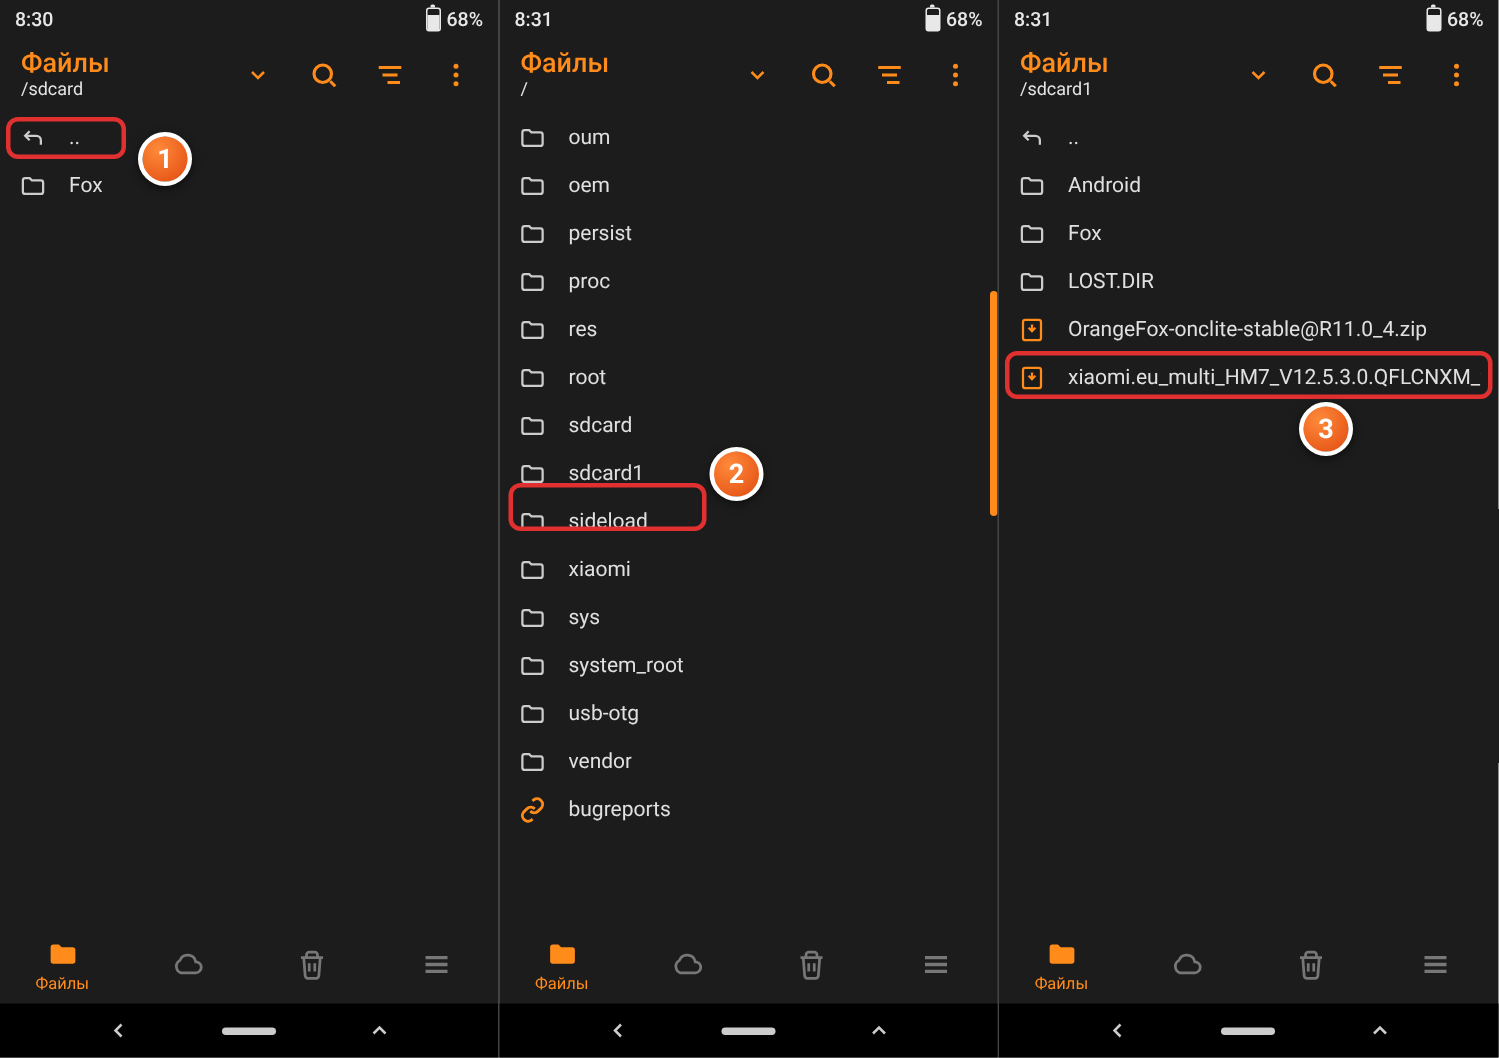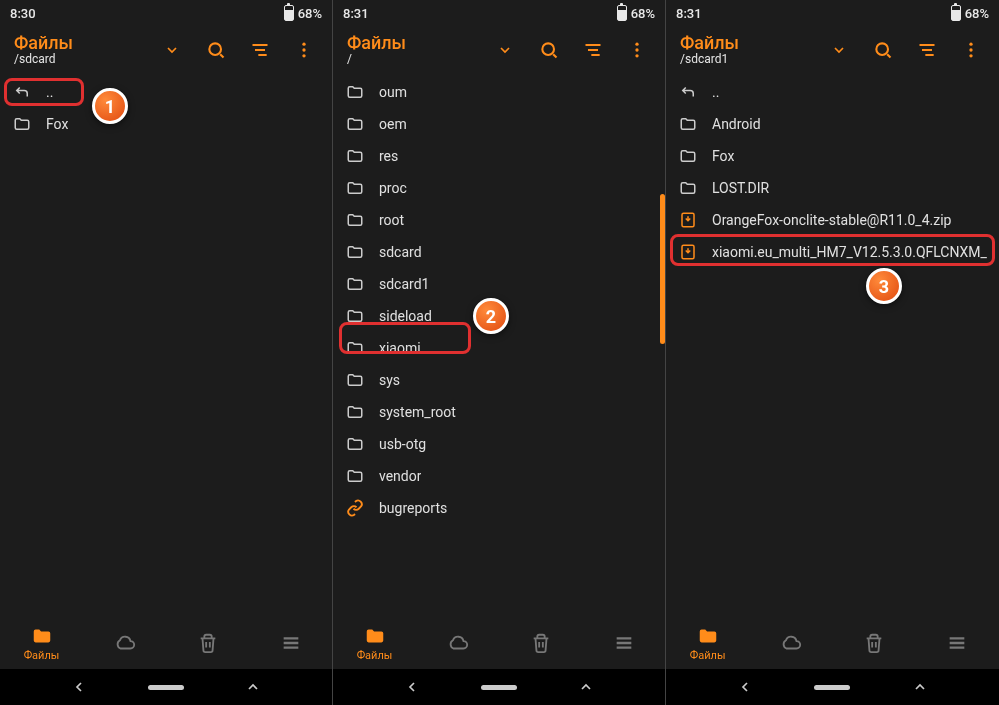--- a/index.html
+++ b/index.html
@@ -320,29 +320,37 @@
           </svg>
         </span>
         <span class="file-name">oem</span>
       </div>
       <div class="file-row">
         <span class="file-icon">
           <svg width="18" height="18" viewBox="0 0 24 24" fill="none" stroke="#ccc" stroke-width="2">
             <path d="M3 7a2 2 0 0 1 2-2h4l2 2h8a2 2 0 0 1 2 2v8a2 2 0 0 1-2 2H5a2 2 0 0 1-2-2V7z"></path>
           </svg>
         </span>
+        <span class="file-name">persist</span>
+      </div>
+      <div class="file-row">
+        <span class="file-icon">
+          <svg width="18" height="18" viewBox="0 0 24 24" fill="none" stroke="#ccc" stroke-width="2">
+            <path d="M3 7a2 2 0 0 1 2-2h4l2 2h8a2 2 0 0 1 2 2v8a2 2 0 0 1-2 2H5a2 2 0 0 1-2-2V7z"></path>
+          </svg>
+        </span>
+        <span class="file-name">proc</span>
+      </div>
+      <div class="file-row">
+        <span class="file-icon">
+          <svg width="18" height="18" viewBox="0 0 24 24" fill="none" stroke="#ccc" stroke-width="2">
+            <path d="M3 7a2 2 0 0 1 2-2h4l2 2h8a2 2 0 0 1 2 2v8a2 2 0 0 1-2 2H5a2 2 0 0 1-2-2V7z"></path>
+          </svg>
+        </span>
         <span class="file-name">res</span>
-      </div>
-      <div class="file-row">
-        <span class="file-icon">
-          <svg width="18" height="18" viewBox="0 0 24 24" fill="none" stroke="#ccc" stroke-width="2">
-            <path d="M3 7a2 2 0 0 1 2-2h4l2 2h8a2 2 0 0 1 2 2v8a2 2 0 0 1-2 2H5a2 2 0 0 1-2-2V7z"></path>
-          </svg>
-        </span>
-        <span class="file-name">proc</span>
       </div>
       <div class="file-row">
         <span class="file-icon">
           <svg width="18" height="18" viewBox="0 0 24 24" fill="none" stroke="#ccc" stroke-width="2">
             <path d="M3 7a2 2 0 0 1 2-2h4l2 2h8a2 2 0 0 1 2 2v8a2 2 0 0 1-2 2H5a2 2 0 0 1-2-2V7z"></path>
           </svg>
         </span>
         <span class="file-name">root</span>
       </div>
       <div class="file-row">

